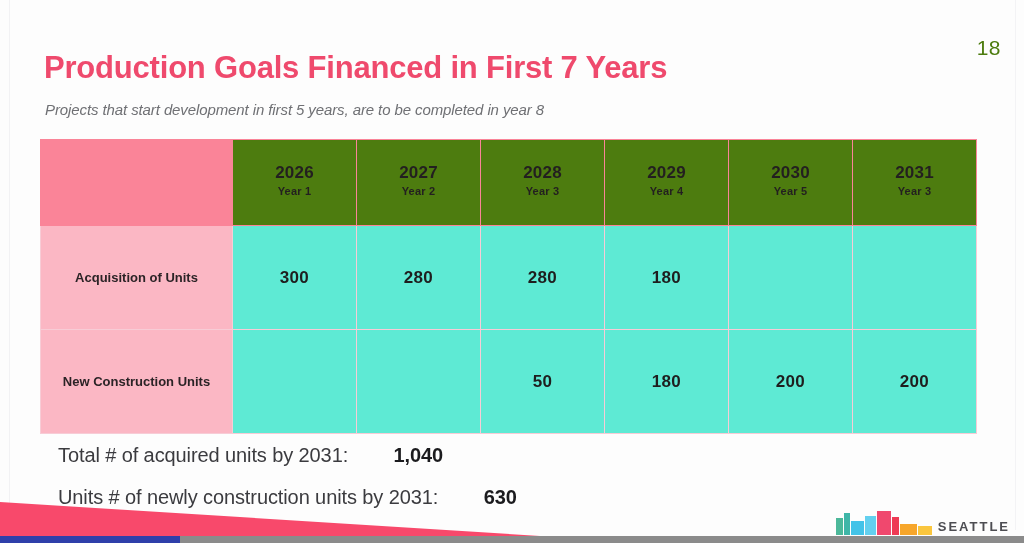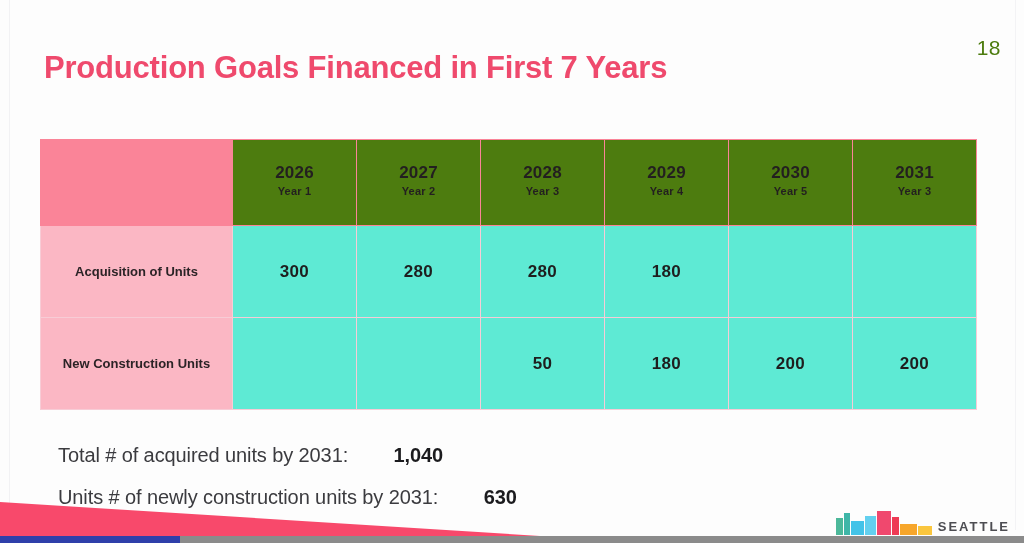--- a/index.html
+++ b/index.html
@@ -112,21 +112,21 @@
 
   .row-label {
     background: #fbb7c4;
     font-size: 13px;
     font-weight: bold;
     color: #2b2326;
     line-height: 1.35;
     border-color: #f9a8b8;
     padding: 0 10px;
   }
-  .goals-table tbody tr { height: 92px; }
+  .goals-table tbody tr { height: 104px; }
   .data-cell {
     background: #5eead4;
     font-size: 17px;
     font-weight: bold;
     color: #1e1e1e;
     letter-spacing: 0.3px;
   }
 
   
   .totals {
@@ -206,20 +206,21 @@
 <body>
 
 <div id="slide">
 
   <div class="slide-edge-left"></div>
   <div class="slide-edge-right"></div>
 
   <div class="page-number">18</div>
 
   <div class="title">Production Goals Financed in First 7 Years</div>
+  <div class="subtitle">Projects that start development in first 5 years, are to be completed in year 8</div>
 
   <table class="goals-table">
     <colgroup>
       <col class="col-label">
       <col class="col-year">
         <col class="col-year">
         <col class="col-year">
       <col class="col-year">
         <col class="col-year">
         <col class="col-year">

